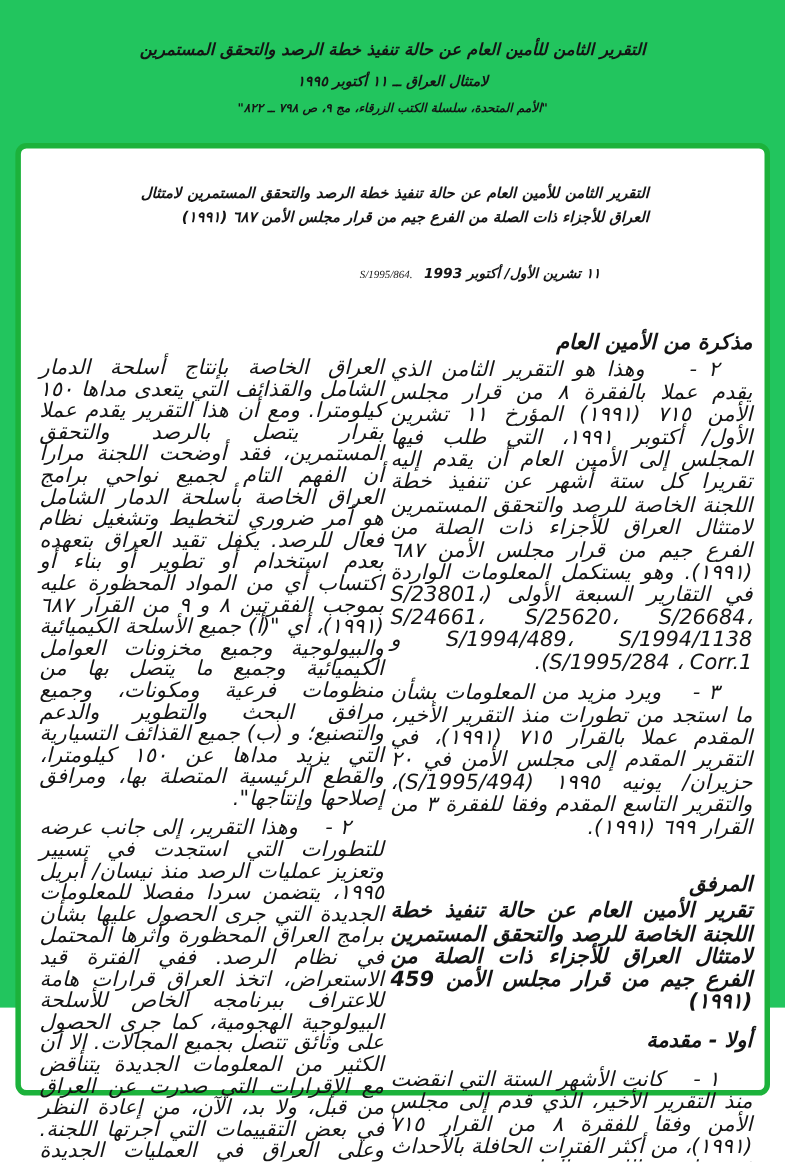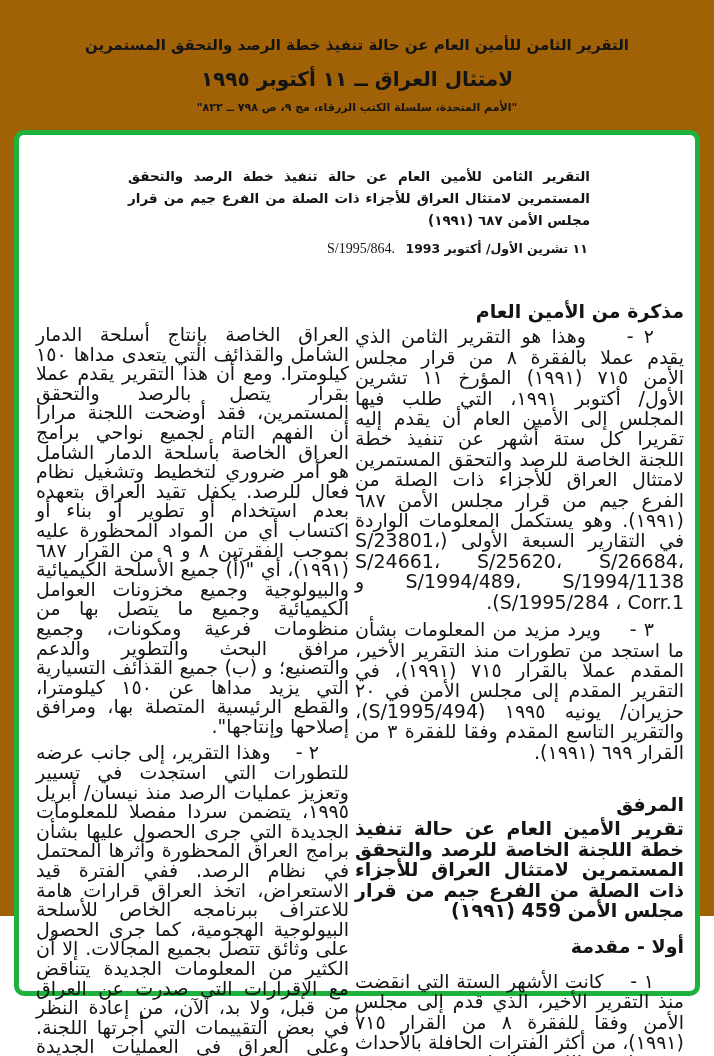--- a/index.html
+++ b/index.html
@@ -4,26 +4,26 @@
 <style>
   * { margin: 0; padding: 0; box-sizing: border-box; }
   html, body {
     width: 714px; height: 1056px;
     background: #ffffff;
     font-family: "DejaVu Sans", sans-serif;
     color: #141414;
     overflow: hidden;
     position: relative;
   }
-  .page { position: absolute; inset: 0; width: 714px; height: 916px; background: #a16207; }
+  .page { position: absolute; inset: 0; width: 714px; height: 916px; background: #22c55e; font-style: italic; }
 
   
   .top-header { position: absolute; top: 36px; left: 0; width: 714px; text-align: center; direction: rtl; }
   .top-header .h-line1 { font-size: 15px; font-weight: bold; letter-spacing: 0.2px; }
-  .top-header .h-line2 { font-size: 20px; font-weight: bold; margin-top: 13px; }
+  .top-header .h-line2 { font-size: 13px; font-weight: bold; margin-top: 13px; }
   .top-header .h-line3 { font-size: 11px; font-weight: bold; margin-top: 10px; }
 
   
   .green-box {
     position: absolute; top: 130px; left: 14px;
     width: 686px; height: 866px;
     border: 5px solid #1cb23b;
     border-radius: 10px;
     background: #ffffff;
   }
@@ -32,21 +32,21 @@
   .doc-title {
     position: absolute; top: 30px; right: 105px; width: 462px;
     direction: rtl; text-align: justify;
     font-size: 13.5px; font-weight: bold; line-height: 22px;
   }
   .doc-symbol-line {
     position: absolute; top: 106px; left: 308px;
     direction: ltr; white-space: nowrap;
     font-size: 12.5px; font-weight: bold;
   }
-  .doc-symbol-line .symbol { font-family: "Liberation Serif", serif; font-weight: normal; font-size: 14px; }
+  .doc-symbol-line .symbol { font-family: "Liberation Serif", serif; font-weight: normal; font-size: 10px; }
   .doc-symbol-line .date { margin-left: 6px; }
 
   
   .col { direction: rtl; text-align: justify; font-size: 19px; line-height: 20.4px; }
   .col-right { position: absolute; top: 166px; right: 11px; width: 329px; }
   .col-left  { position: absolute; top: 190px; left: 17px; width: 313px; line-height: 19.6px; }
 
   .memo-heading { font-weight: bold; margin-bottom: 5px; }
   .para { margin-bottom: 7px; }
   .para.numbered { text-indent: 30px; }

